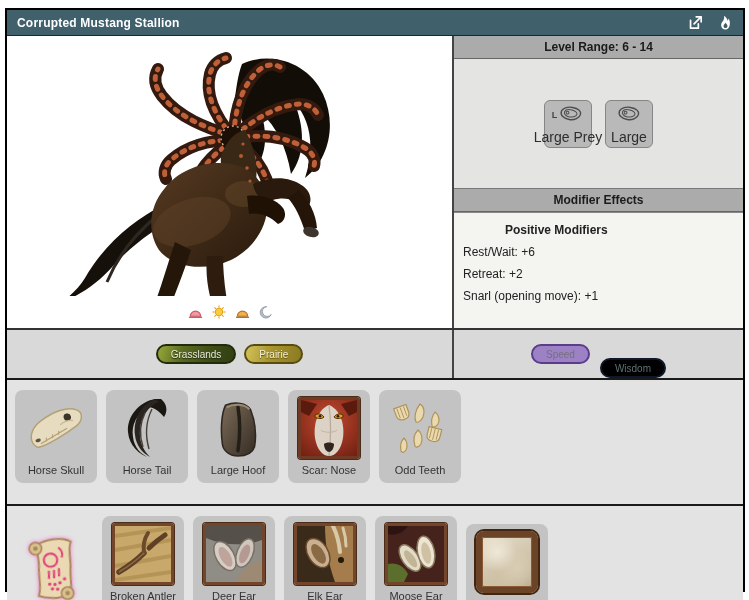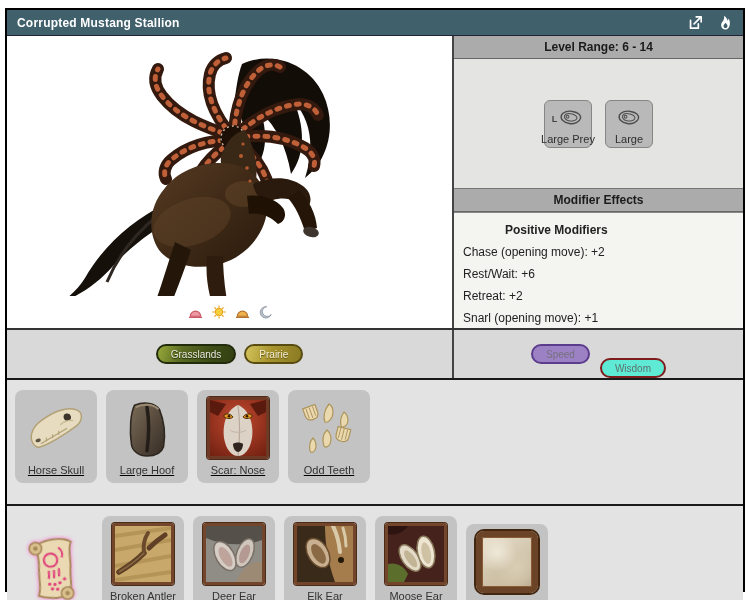--- a/index.html
+++ b/index.html
@@ -19,42 +19,42 @@
   .right-panel{flex:1;border-left:2px solid #444;display:flex;flex-direction:column;background:#e4e4e2;}
   .sec-hdr{background:#ababab;border-bottom:1px solid #666;text-align:center;
            font-weight:bold;font-size:12px;color:#1b1b1b;padding:4px 0;flex:0 0 auto;}
   .sec-hdr.mid{border-top:1px solid #777;}
   .prey-area{flex:0 0 129px;background:#e4e4e2;display:flex;justify-content:center;align-items:center;gap:13px;}
   .prey-btn{width:48px;height:48px;box-sizing:border-box;background:#b9b9b9;border:1px solid #868686;
             border-radius:6px;display:flex;flex-direction:column;align-items:center;justify-content:flex-end;
             padding-bottom:2px;cursor:pointer;}
   .prey-ico{display:flex;align-items:center;gap:1px;margin-bottom:2px;}
   .prey-l{font-size:9px;color:#444;font-weight:bold;}
-  .prey-label{font-size:11px;color:#2e2e2e;white-space:nowrap;}
+  .prey-label{font-size:14px;color:#2e2e2e;white-space:nowrap;}
   .mods-area{flex:1;background:#f4f4f1;padding:10px 9px;font-size:12px;color:#222;border-top:1px solid #888;}
   .mods-title{font-weight:bold;margin-bottom:8px;padding-left:42px;}
   .mod-line{margin-bottom:8px;}
   
   .tags-row{flex:0 0 30px;border-top:2px solid #333;display:flex;background:#d9d9d9;}
   .tags-left{width:445px;flex:0 0 445px;display:flex;justify-content:center;align-items:center;gap:8px;}
   .tags-right{flex:1;border-left:2px solid #444;display:flex;justify-content:center;align-items:center;gap:10px;}
   .pill{height:20px;box-sizing:border-box;border-radius:10px;font-size:10px;display:flex;align-items:center;
         justify-content:center;padding:0 13px;min-width:58px;cursor:pointer;}
   .pill-grasslands{background:linear-gradient(105deg,#97a83a 0%,#5a6b22 32%,#3c4c16 70%,#333f12 100%);
         border:2px solid #222c0c;color:#e9e9da;text-shadow:0 1px 1px #1a220a;}
   .pill-prairie{background:linear-gradient(105deg,#d4c35c 0%,#a7942e 45%,#8a7a22 100%);
         border:2px solid #584c11;color:#f4efd6;text-shadow:0 1px 1px #584c11;}
   .pill-speed{background:#9c82c4;border:2px solid #5c3c8c;color:#75707e;}
-  .pill-wisdom{background:#5eead4;border:2px solid #7f1d1d;color:#5e726f;margin-top:28px;}
+  .pill-wisdom{background:#000000;border:2px solid #0f172a;color:#5e726f;margin-top:28px;}
   
   .items-sec{border-top:2px solid #1a1a1a;background:#e3e3e3;display:flex;padding:10px 8px;gap:9px;}
   .sec1{flex:0 0 104px;align-items:flex-start;}
   .sec2{flex:1;align-items:center;}
   .card{background:#c3c3c3;border-radius:8px;width:76px;flex:0 0 76px;box-sizing:content-box;
-        padding:6px 3px 5px;display:flex;flex-direction:column;align-items:center;cursor:pointer;text-decoration:underline;}
+        padding:6px 3px 5px;display:flex;flex-direction:column;align-items:center;cursor:pointer;}
   .card-img{width:64px;height:64px;display:flex;align-items:center;justify-content:center;}
   .card-label{font-size:11px;color:#333;text-align:center;line-height:1.4;margin-top:3px;}
   .framed{width:56px;height:56px;box-sizing:content-box;border:3px solid #73452a;border-radius:3px;
           box-shadow:0 0 0 1px #4a2c18,inset 0 0 0 1px rgba(150,100,60,.6);overflow:hidden;}
   .framed.red{border-color:#6e3a26;}
   .pelt-frame{width:50px;height:50px;border:6px solid #6b4326;border-radius:8px;
           box-shadow:0 0 0 2px #43260f,inset 0 0 0 1px #8a5a35;
           background:
             radial-gradient(circle at 30% 30%, #efe8d8 0%, rgba(239,232,216,0) 40%),
             radial-gradient(circle at 70% 60%, #d9cdb4 0%, rgba(217,205,180,0) 45%),
@@ -217,21 +217,20 @@
                 <circle cx="11" cy="10" r="1.6" stroke-width="1.2"></circle>
               </svg>
             </span>
           </span>
           <span class="prey-label">Large</span>
         </div>
       </div>
       <div class="sec-hdr mid">Modifier Effects</div>
       <div class="mods-area">
         <div class="mods-title">Positive Modifiers</div>
-        <div class="mod-line">Chase (opening move): +2</div>
         <div class="mod-line">Rest/Wait: +6</div>
         <div class="mod-line">Retreat: +2</div>
         <div class="mod-line">Snarl (opening move): +1</div>
       </div>
     </div>
   </div>
 
   <div class="tags-row">
     <div class="tags-left">
       <div class="pill pill-grasslands">Grasslands</div>
@@ -251,20 +250,30 @@
             <path d="M6,38 C4,30 10,22 20,18 C34,12 50,10 58,16 C64,20 62,28 54,32 C40,38 20,44 12,44 C8,44 7,41 6,38 z" fill="#e7dcc0" stroke="#b3a176" stroke-width="1.5"></path>
             <circle cx="47" cy="21" r="3.8" fill="#3a342a"></circle>
             <ellipse cx="12" cy="37" rx="2.8" ry="1.8" fill="#5d5341"></ellipse>
             <path d="M14,41 L44,32" stroke="#b3a176" stroke-width="1.4" fill="none"></path>
             <path d="M20,40 l1,-4 M27,38.5 l1,-4 M34,36.5 l1,-4" stroke="#b3a176" stroke-width="1.1"></path>
             <path d="M38,27 C42,24 48,24 52,26" stroke="#c7b88e" stroke-width="1.3" fill="none"></path>
           </g>
         </svg>
       </div>
       <div class="card-label">Horse Skull</div>
+    </div>
+    <div class="card">
+      <div class="card-img">
+        <svg width="52" height="62" viewBox="0 0 52 62">
+          <path d="M40,2 C46,7 47,14 43,20 C39,15 34,11 28,10 C16,16 10,28 12,40 C13,50 20,58 29,61 C18,58 8,48 7,35 C6,19 18,5 34,2 z" fill="#1b1713"></path>
+          <path d="M34,2 C20,8 12,22 14,38 C15,48 21,56 29,60 C22,53 18,44 19,33 C20,20 27,9 38,5 z" fill="#2a2520"></path>
+          <path d="M24,16 C19,26 18,38 22,50 M31,12 C25,24 24,38 28,52" stroke="#46403a" stroke-width="1.4" fill="none"></path>
+        </svg>
+      </div>
+      <div class="card-label">Horse Tail</div>
     </div>
     <div class="card">
       <div class="card-img">
         <svg width="46" height="58" viewBox="0 0 44 56">
           <defs>
               <linearGradient id="hfg" x1="0" y1="0" x2="1" y2="1">
                 <stop offset="0" stop-color="#7c6c58"></stop>
                 <stop offset="1" stop-color="#352c24"></stop>
               </linearGradient>
             </defs>

